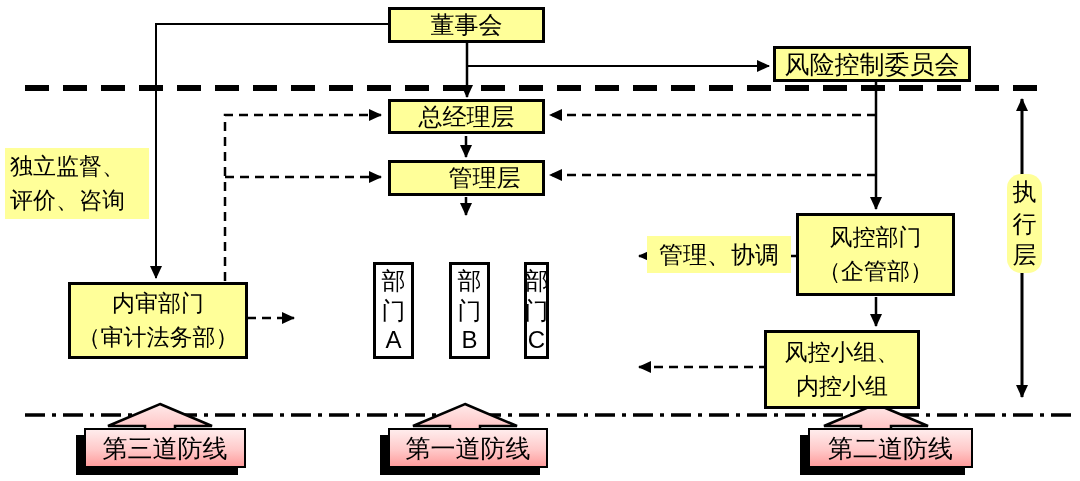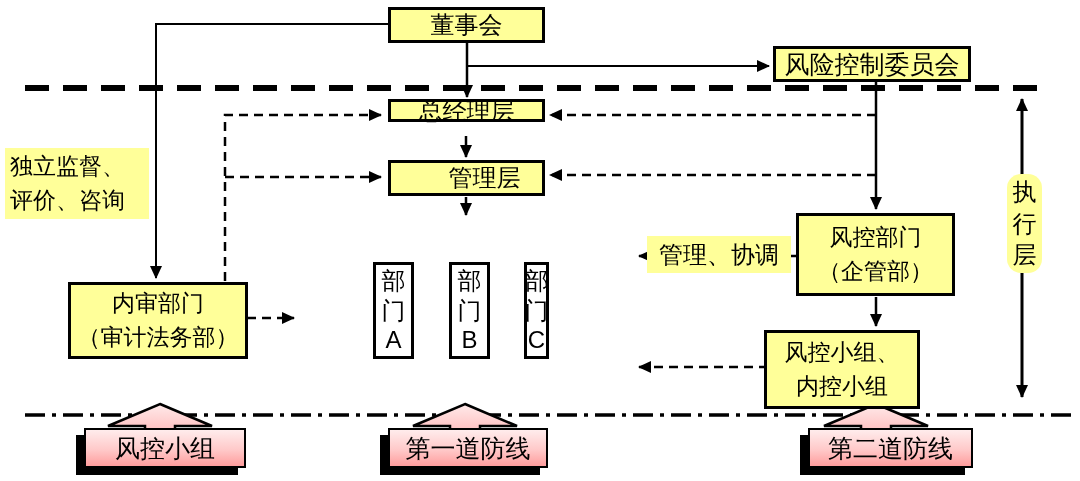--- a/index.html
+++ b/index.html
@@ -86,21 +86,21 @@
   </svg>
 
   <div class="box" style="left:388px;top:7px;width:157px;height:36px;">
     <span>董事会</span>
   </div>
 
   <div class="box" style="left:773px;top:46px;width:198px;height:36px;font-size:25px;">
     <span>风险控制委员会</span>
   </div>
 
-  <div class="box" style="left:388px;top:99px;width:157px;height:23px;">
+  <div class="box" style="left:388px;top:99px;width:157px;height:35px;">
     <span>总经理层</span>
   </div>
 
   <div class="box" style="left:388px;top:160px;width:157px;height:36px;padding-left:36px;">
     <span>管理层</span>
   </div>
 
   <div class="box plain two-line" style="left:5px;top:148px;width:144px;height:71px;align-items:flex-start;padding-left:5px;">
     <span>独立监督、</span>
     <span>评价、咨询</span>
@@ -133,21 +133,21 @@
   <div class="box two-line" style="left:764px;top:330px;width:156px;height:79px;">
     <span>风控小组、</span>
     <span>内控小组</span>
   </div>
 
   <div class="exec-label" style="left:1007px;top:174px;width:35px;height:99px;">
     <span class="vtext">执行层</span>
   </div>
 
   <div class="defense" style="left:84px;top:428px;width:162px;height:40px;">
-    <span>风控小组</span>
+    <span>第三道防线</span>
   </div>
   <div class="defense" style="left:388px;top:428px;width:160px;height:40px;">
     <span>第一道防线</span>
   </div>
   <div class="defense" style="left:808px;top:428px;width:165px;height:40px;">
     <span>第二道防线</span>
   </div>
 
 </div>
 

